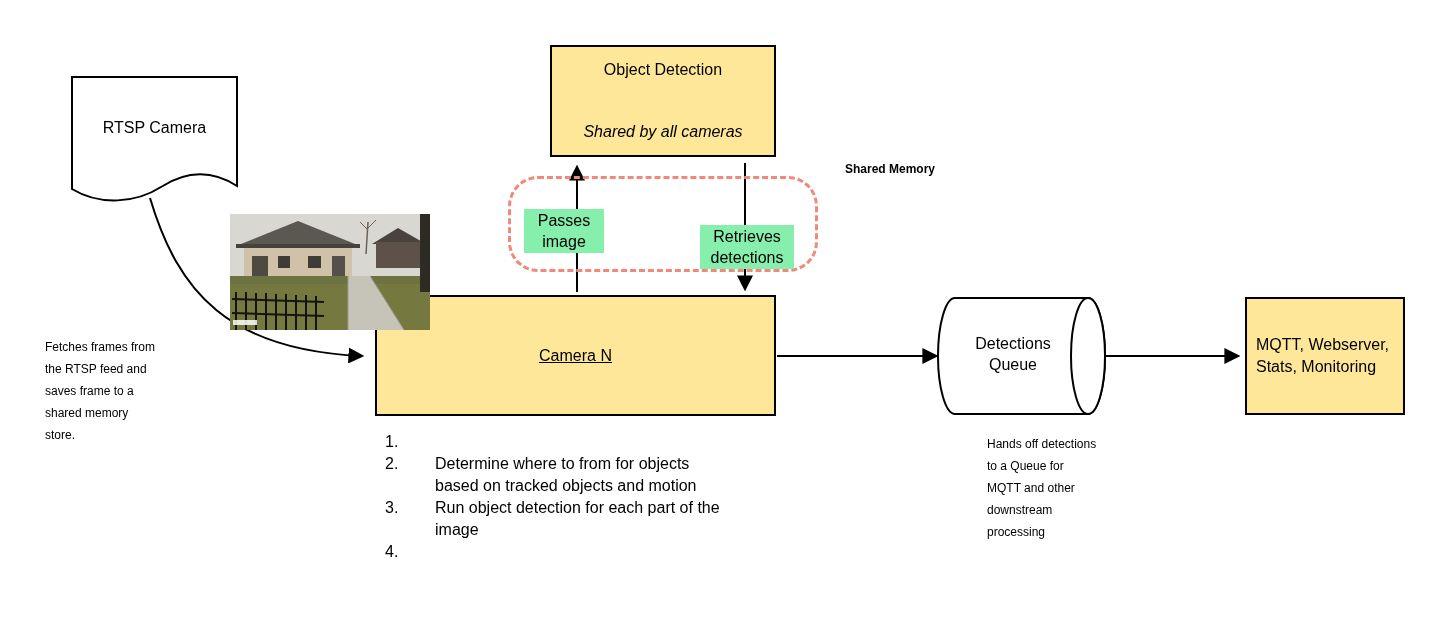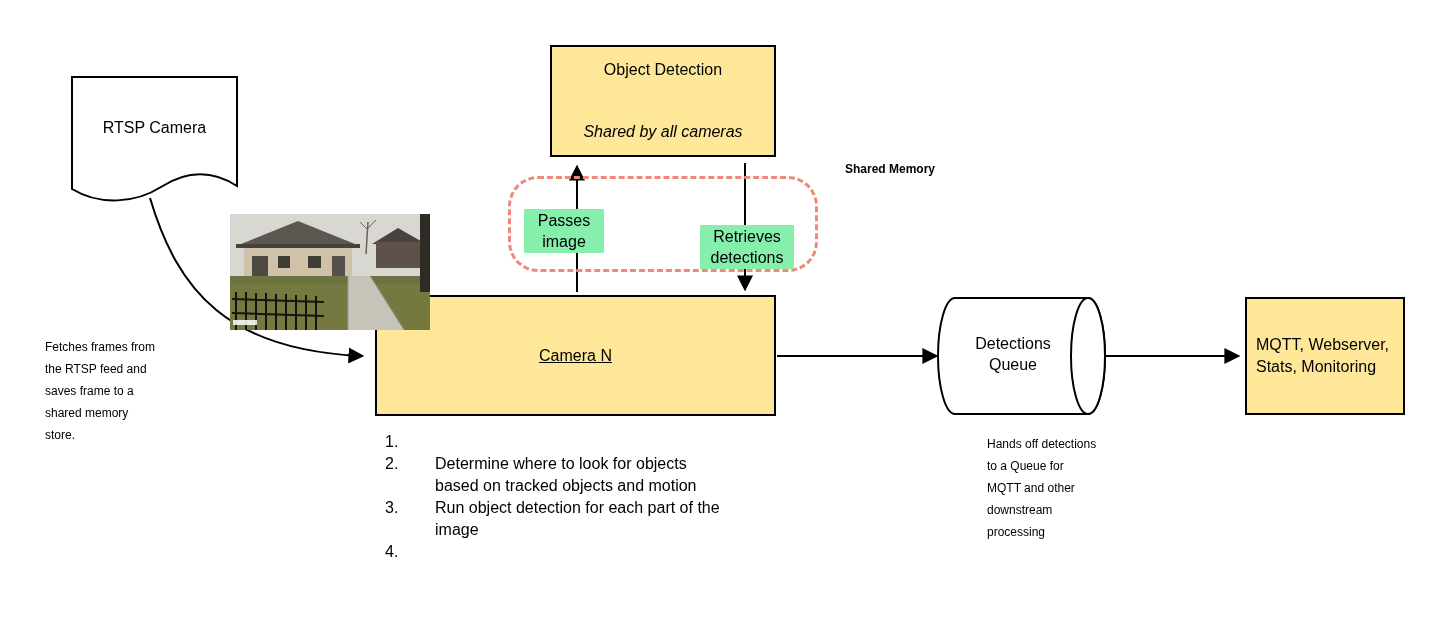--- a/index.html
+++ b/index.html
@@ -118,21 +118,21 @@
 MQTT and other
 downstream
 processing</div>
 
   <div class="steps">
     <div class="step">
       <div class="step-num">1.</div>
     </div>
     <div class="step">
       <div class="step-num">2.</div>
-      <div class="step-text">Determine where to look for objects
+      <div class="step-text">Determine where to from for objects
 based on tracked objects and motion</div>
     </div>
     <div class="step">
       <div class="step-num">3.</div>
       <div class="step-text">Run object detection for each part of the
 image</div>
     </div>
     <div class="step">
       <div class="step-num">4.</div>
     </div>

